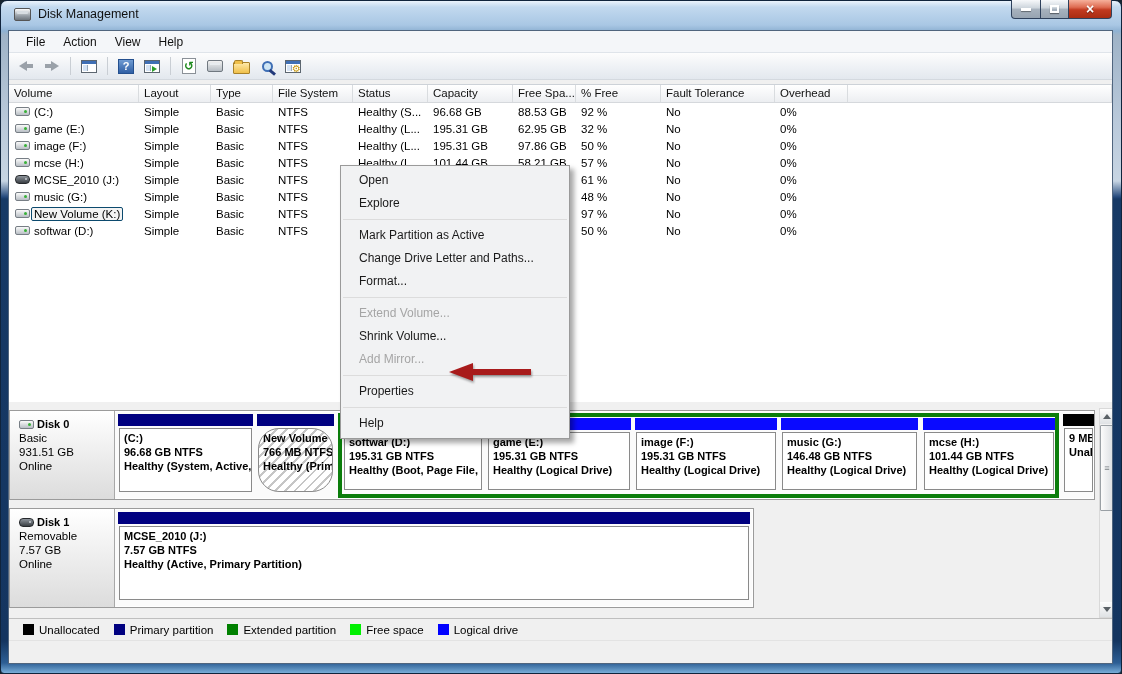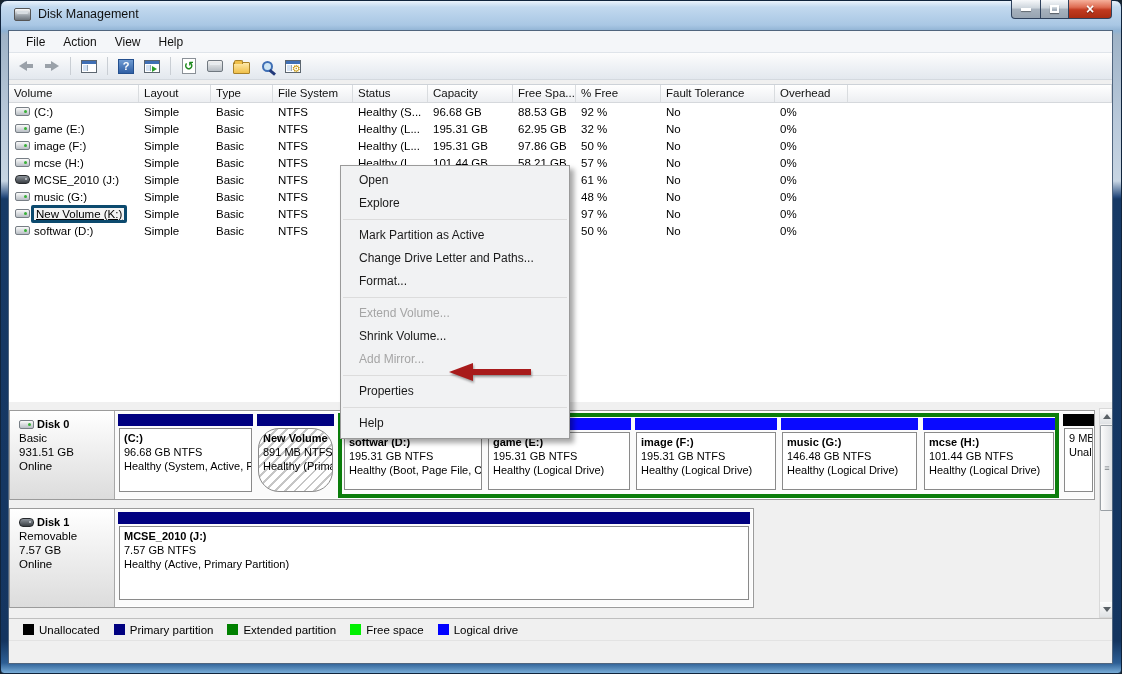--- a/index.html
+++ b/index.html
@@ -64,39 +64,39 @@
   .listview{margin-top:4px;background:#fff;border-top:1px solid #cdd2d8;height:318px;position:relative;}
   .lv-header{display:flex;height:18px;background:linear-gradient(#ffffff,#f4f5f7 60%,#eceef1);border-bottom:1px solid #d5d8dc;}
   .lv-hcell{font-size:11.5px;color:#111;padding:2px 0 0 5px;border-right:1px solid #d9dcdf;overflow:hidden;white-space:nowrap;}
   .lv-row{display:flex;height:17px;align-items:center;}
   .lv-cell{font-size:11.5px;color:#000;padding-left:5px;overflow:hidden;white-space:nowrap;flex-shrink:0;}
   .lv-cell.vol{display:flex;align-items:center;gap:4px;padding-left:6px;}
   .drive-glyph{width:15px;height:9px;flex-shrink:0;background:linear-gradient(#fafafa,#b9bfc5);border:1px solid #777e85;border-radius:2px;position:relative;}
   .drive-glyph:after{content:'';position:absolute;right:2px;top:2px;width:3px;height:3px;border-radius:50%;background:#38b038;}
   .drive-glyph.removable{background:linear-gradient(#8d949b,#3a3f44);border-color:#26292c;border-radius:4px;}
   .drive-glyph.removable:after{background:#c9ced2;width:2px;height:2px;}
-  .sel-hl{background:#f3f3f3;border:3px solid #0c4a6e;border-radius:2px;padding:0 2px;margin-left:-3px;text-decoration:underline;}
+  .sel-hl{background:#f3f3f3;border:1px solid #0c4a6e;border-radius:2px;padding:0 2px;margin-left:-3px;}
 
   
   .splitter{height:6px;}
 
   
   .graphic{position:relative;height:210px;background:#f0f0f0;}
   .band{position:absolute;background:#fbfbfb;border:1px solid #9b9b9b;box-shadow:inset 0 0 0 1px #fff;}
   .band0{left:0;top:2px;width:1086px;height:90px;}
   .band1{left:0;top:100px;width:745px;height:100px;}
   .info{position:absolute;left:0;top:0;bottom:0;width:105px;background:linear-gradient(#ffffff,#dcdcdc);border-right:1px solid #a8a8a8;padding:7px 0 0 9px;}
   .info .iname{display:flex;align-items:center;gap:3px;font-size:11px;font-weight:bold;color:#000;}
   .info .iline{font-size:11.5px;color:#000;margin-top:2px;}
   .part{position:absolute;}
   .pbar{height:12px;margin:0 1px;}
   .pbody{position:absolute;left:2px;right:2px;top:14px;bottom:2px;background:#fff;border:1px solid #8a8a8a;
     padding:2px 4px;overflow:hidden;}
   .pbody.hatch{background:repeating-linear-gradient(135deg,#ffffff 0px,#ffffff 5px,#c6c6c6 5px,#c6c6c6 7px);border-radius:21px;}
-  .pline{font-size:11px;line-height:14px;white-space:nowrap;color:#000;}
+  .pline{font-size:11px;line-height:14px;white-space:nowrap;color:#000;font-weight:bold;}
   .pline.t{font-weight:bold;}
   .ext-outline{position:absolute;border:4px solid #0b7d0b;background:transparent;}
 
   
   .vscroll{position:absolute;left:1090px;top:0;width:16px;height:210px;background:#f2f2f2;border:1px solid #d9d9d9;}
   .sb-btn{position:absolute;left:0;width:14px;height:15px;background:linear-gradient(#fdfdfd,#dfe2e5);display:flex;align-items:center;justify-content:center;}
   .sb-up{top:0;}
   .sb-dn{bottom:0;}
   .sb-tri{width:0;height:0;border-left:4px solid transparent;border-right:4px solid transparent;}
   .sb-tri.up{border-bottom:5px solid #5a6166;}
@@ -358,21 +358,21 @@
               <div class="pbody">
                 <div class="pline t">(C:)</div>
                 <div class="pline">96.68 GB NTFS</div>
                 <div class="pline">Healthy (System, Active, Primary Partition)</div>
               </div>
             </div>
             <div class="part" style="left: 246px; width: 79px; top: 3px; height: 80px;">
               <div class="pbar" style="background: rgb(0, 0, 128);"></div>
               <div class="pbody hatch">
                 <div class="pline t">New Volume</div>
-                <div class="pline">891 MB NTFS</div>
+                <div class="pline">766 MB NTFS</div>
                 <div class="pline">Healthy (Primary Partition)</div>
               </div>
             </div>
             <div class="part" style="left: 332px; width: 142px; top: 7px; height: 74px;">
               <div class="pbar" style="background: rgb(10, 10, 255);"></div>
               <div class="pbody">
                 <div class="pline t">softwar  (D:)</div>
                 <div class="pline">195.31 GB NTFS</div>
                 <div class="pline">Healthy (Boot, Page File, Crash Dump)</div>
               </div>

